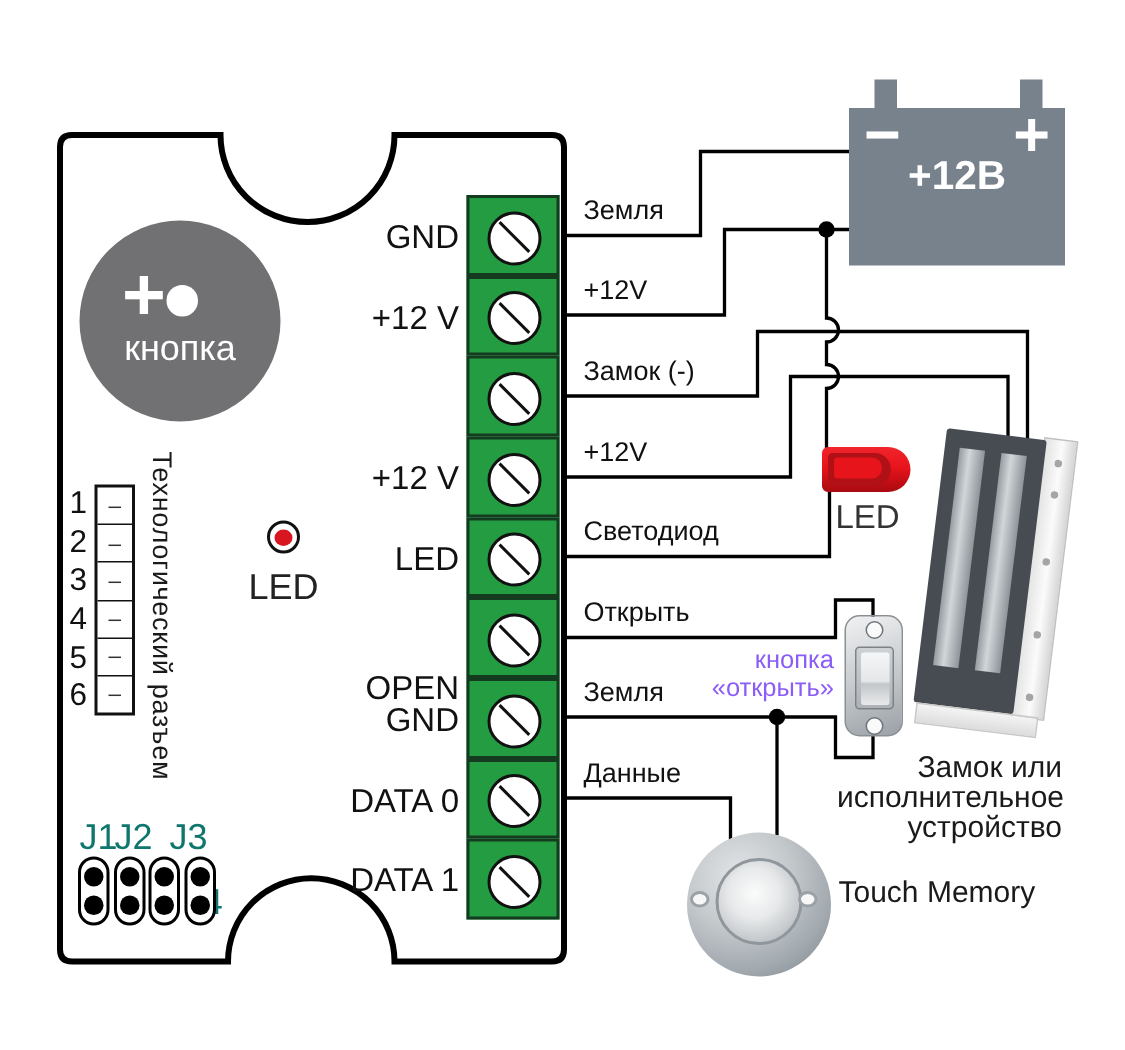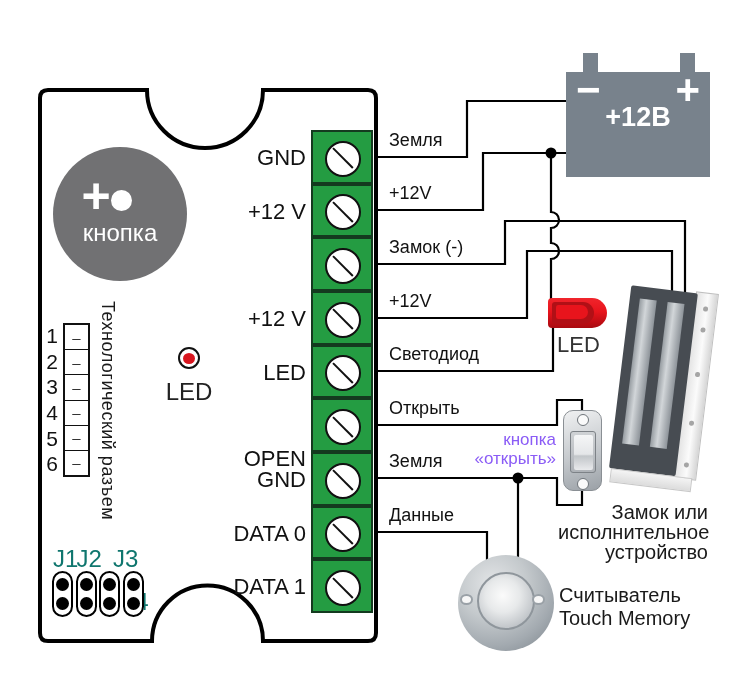--- a/index.html
+++ b/index.html
@@ -262,21 +262,20 @@
     <div>кнопка</div>
     <div>«открыть»</div>
   </div>
 
   <div class="ov abs reader">
     <div class="reader-dome"></div>
     <div class="reader-hole" style="left:2px;top:39px;"></div>
     <div class="reader-hole" style="left:74px;top:39px;"></div>
   </div>
   <div class="ov abs reader-caption">
-    <div>Считыватель</div>
     <div>Touch Memory</div>
   </div>
 
 <div class="ov tlabel" style="top: 145px;">GND</div>
     <div class="ov tlabel" style="top: 198.67px;">+12 V</div>
     <div class="ov tlabel" style="top: 306.01px;">+12 V</div>
     <div class="ov tlabel" style="top: 359.68px;">LED</div>
     <div class="ov tlabel" style="top: 413.35px; margin-top: 33px;">OPEN</div>
     <div class="ov tlabel" style="top: 467.02px;">GND</div>
     <div class="ov tlabel" style="top: 520.69px;">DATA 0</div>

